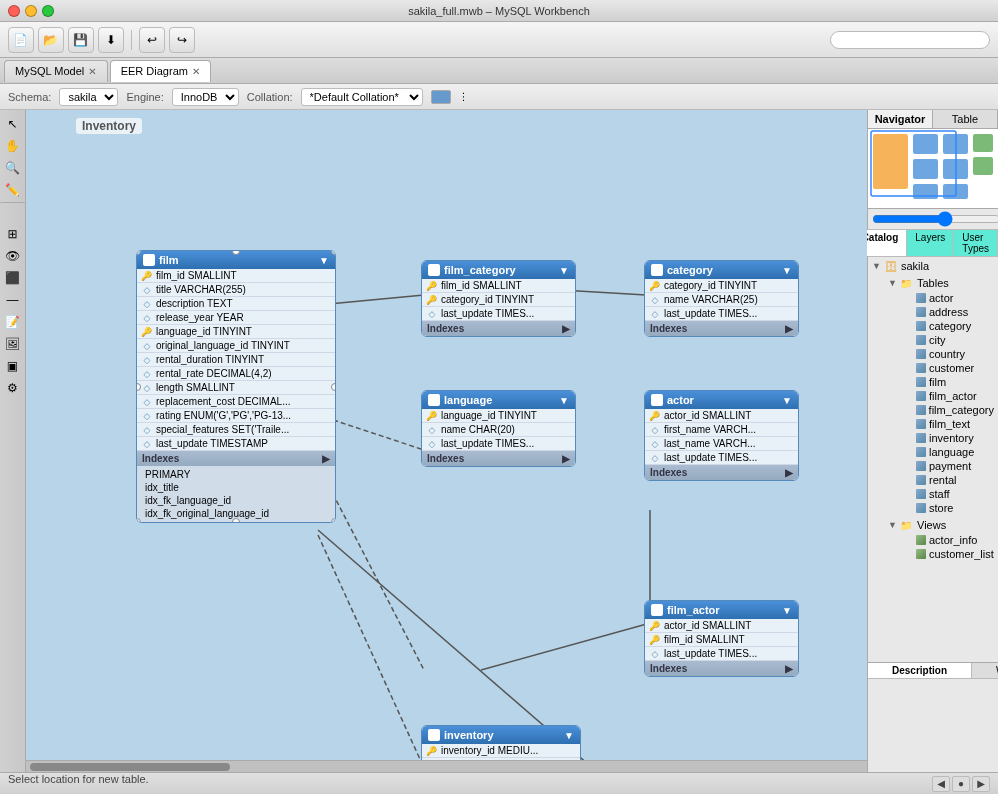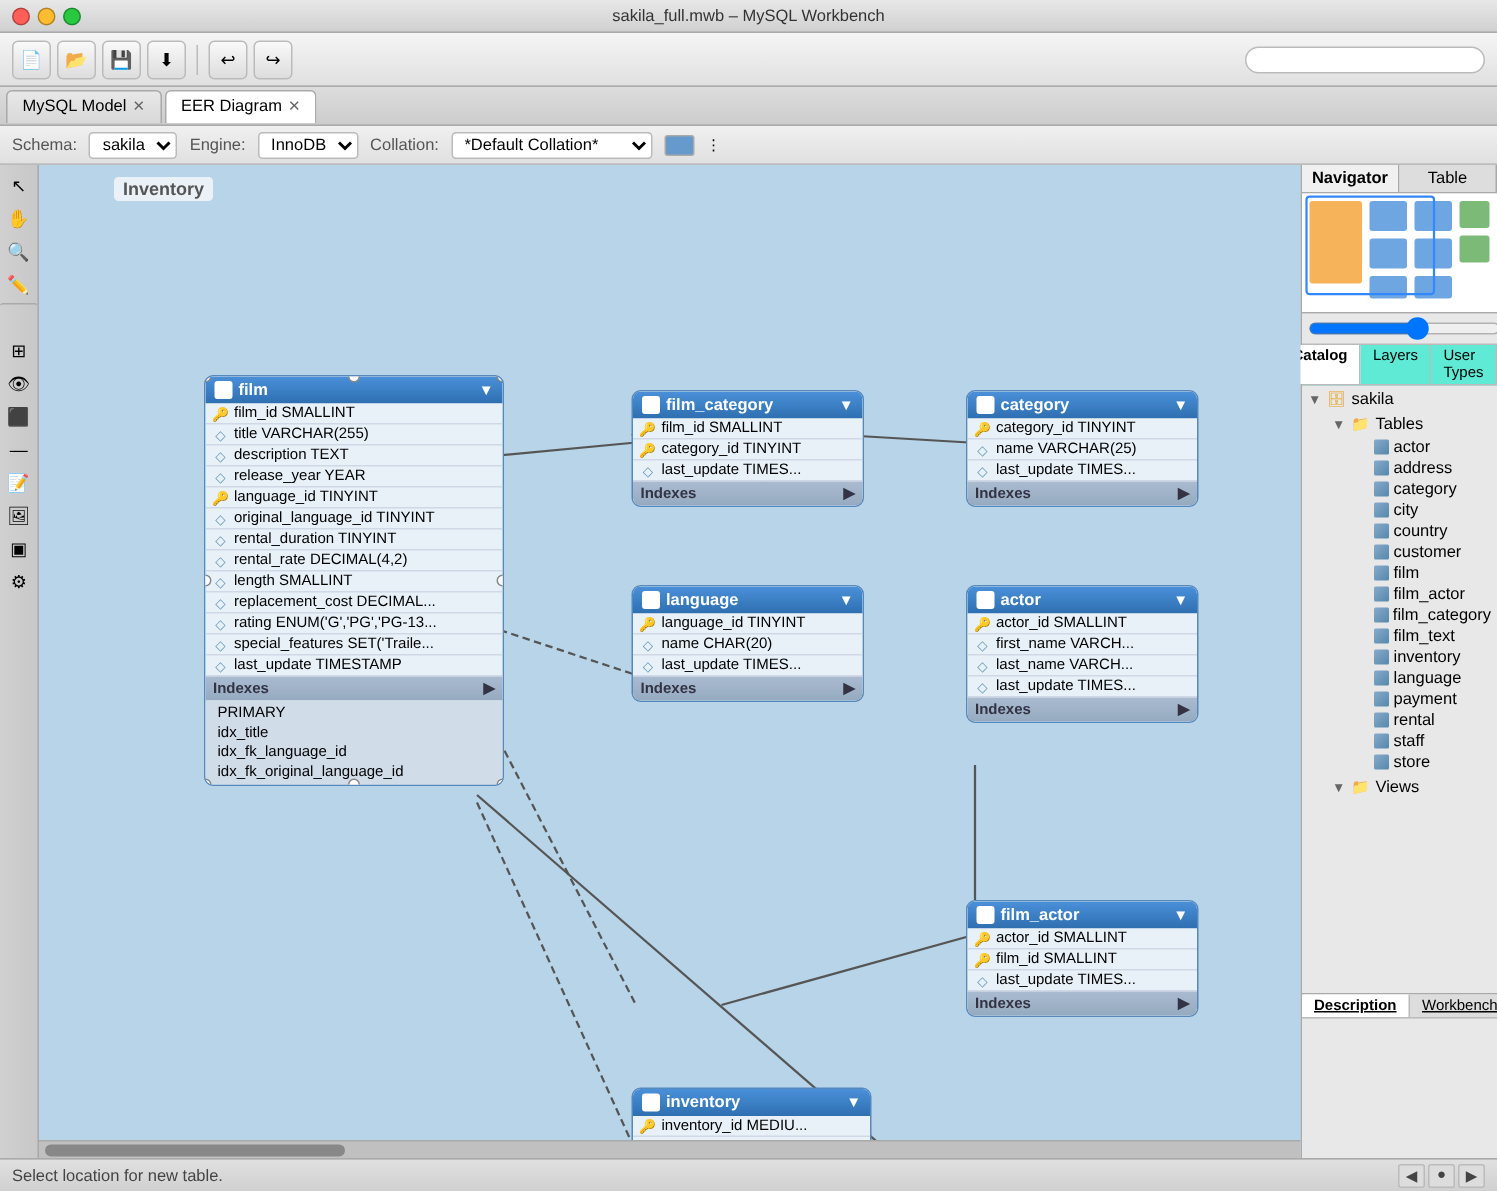--- a/index.html
+++ b/index.html
@@ -77,35 +77,35 @@
     .tree-row { display: flex; align-items: center; padding: 1px 4px; cursor: pointer; font-size: 11px; }
     .tree-arrow { width: 12px; font-size: 9px; color: #666; }
     .tree-icon { width: 14px; height: 14px; margin-right: 3px; display: flex; align-items: center; justify-content: center; font-size: 10px; }
     .folder-icon { color: #e8a020; }
     .tree-label { font-size: 11px; }
     .tree-children { margin-left: 16px; }
 
     
     .desc-panel { border-top: 1px solid #aaa; height: 110px; }
     .desc-tabs { display: flex; border-bottom: 1px solid #bbb; background: #ddd; }
-    .desc-tab { padding: 2px 8px; font-size: 10px; cursor: pointer; border-right: 1px solid #bbb; text-decoration: underline; }
+    .desc-tab { padding: 2px 24px; font-size: 10px; cursor: pointer; border-right: 1px solid #bbb; }
     .desc-tab.active { background: white; font-weight: bold; }
     .desc-content { padding: 4px; font-size: 11px; }
     .desc-row { display: flex; align-items: center; gap: 4px; margin-bottom: 4px; }
     .desc-label { color: #555; }
     .desc-select { height: 16px; font-size: 10px; border: 1px solid #bbb; background: white; flex: 1; }
     .desc-text { font-size: 10px; color: #333; line-height: 1.4; }
 
     
     .zoom-bar { display: flex; align-items: center; gap: 4px; padding: 2px 4px; border-bottom: 1px solid #bbb; }
     .zoom-slider { flex: 1; }
     .zoom-input { width: 35px; height: 16px; border: 1px solid #bbb; text-align: center; font-size: 10px; }
 
     
-    .status-bar { height: 22px; background: linear-gradient(to bottom, #e0e0e0, #d0d0d0); border-top: 1px solid #aaa; display: flex; align-items: center; padding: 0 8px; font-size: 11px; color: #444; }
+    .status-bar { height: 22px; background: linear-gradient(to bottom, #e0e0e0, #d0d0d0); border-top: 1px solid #aaa; display: flex; padding: 0 8px; font-size: 11px; color: #444; }
     .status-nav { display: flex; align-items: center; gap: 2px; margin-left: auto; }
     .status-nav-btn { width: 18px; height: 16px; background: #ddd; border: 1px solid #bbb; border-radius: 2px; display: flex; align-items: center; justify-content: center; cursor: pointer; font-size: 10px; }
 
     
     .connections { position: absolute; top: 0; left: 0; width: 100%; height: 100%; pointer-events: none; }
 
     .scrollbar-h { position: absolute; bottom: 0; left: 0; right: 160px; height: 12px; background: #c0c0c0; border-top: 1px solid #aaa; display: flex; align-items: center; padding: 0 2px; }
     .scrollbar-thumb { height: 8px; background: #888; border-radius: 4px; margin: 0 2px; }
   </style>
 </head>
@@ -145,21 +145,21 @@
 <div class="schema-bar">
   <span class="schema-label">Schema:</span>
   <select class="schema-select">
     <option>sakila</option>
   </select>
   <span class="schema-label">Engine:</span>
   <select class="schema-select">
     <option>InnoDB</option>
   </select>
   <span class="schema-label">Collation:</span>
-  <select class="schema-select" style="width:134px">
+  <select class="schema-select" style="width:122px">
     <option>*Default Collation*</option>
   </select>
   <div class="color-btn"></div>
   <span style="font-size:10px;cursor:pointer">⋮</span>
 </div>
 
 <div class="main">
 
   <div class="left-toolbar">
     <div class="lt-btn">↖</div>
@@ -479,20 +479,32 @@
                 <span class="tree-label">store</span>
               </div>
             </div>
           </div>
           <div class="tree-item">
             <div class="tree-row">
               <span class="tree-arrow">▼</span>
               <span class="tree-icon folder-icon">📁</span>
               <span class="tree-label">Views</span>
             </div>
+            <div class="tree-children">
+              <div class="tree-row">
+                <span class="tree-arrow"></span>
+                <span class="tree-icon" style="background:linear-gradient(135deg,#99bb88,#558844);width:10px;height:10px;border-radius:1px;margin-right:3px;"></span>
+                <span class="tree-label">actor_info</span>
+              </div>
+              <div class="tree-row">
+                <span class="tree-arrow"></span>
+                <span class="tree-icon" style="background:linear-gradient(135deg,#99bb88,#558844);width:10px;height:10px;border-radius:1px;margin-right:3px;"></span>
+                <span class="tree-label">customer_list</span>
+              </div>
+            </div>
           </div>
         </div>
       </div>
     </div>
 
     <div class="desc-panel">
       <div class="desc-tabs">
         <div class="desc-tab active">Description</div>
         <div class="desc-tab">Workbench</div>
         <div class="desc-tab">History</div>

